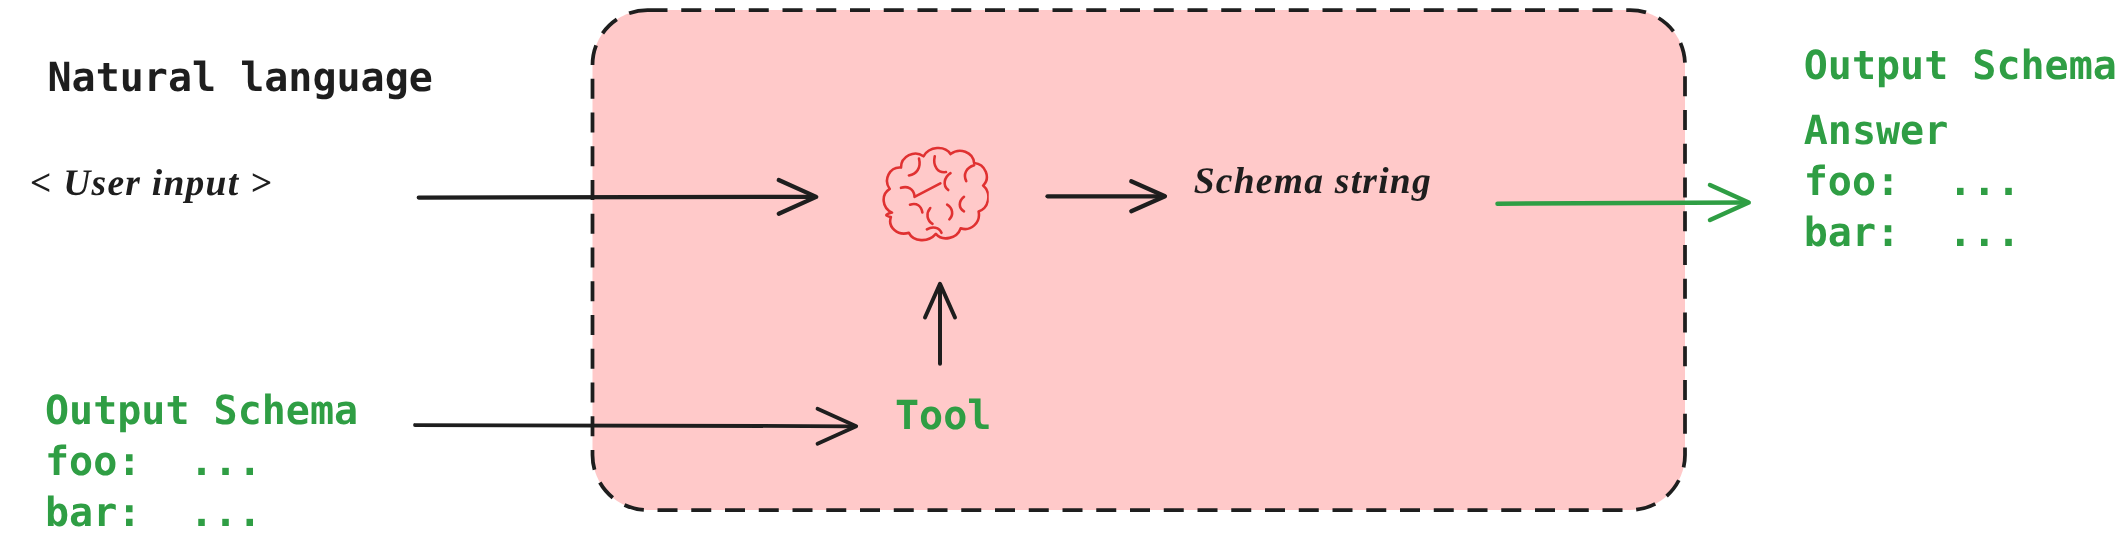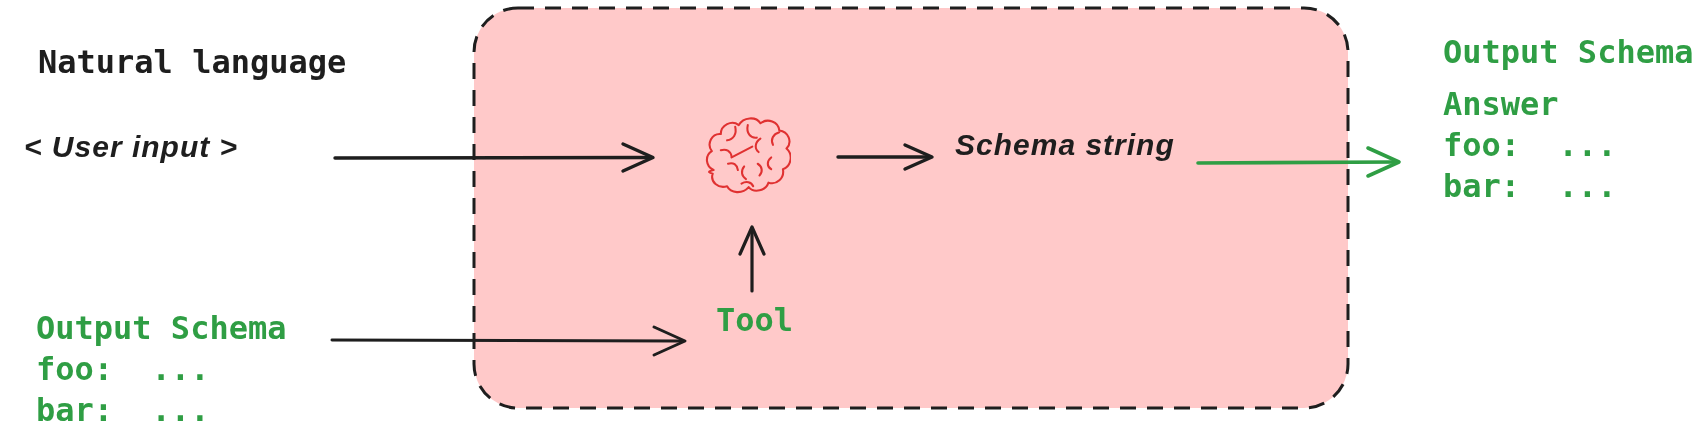--- a/index.html
+++ b/index.html
@@ -6,21 +6,21 @@
   .canvas{
     position:relative;
     width:1702px;height:443px;
     background:#ffffff;
     overflow:hidden;
     font-family:"DejaVu Sans Mono", monospace;
   }
   .layer{position:absolute;left:0;top:0;width:1702px;height:443px;}
   .txt{position:absolute;white-space:pre;line-height:1.15;}
   .mono{font-family:"DejaVu Sans Mono", monospace;font-weight:bold;font-size:32px;}
-  .hand{font-family:Liberation Sans, sans-serif;font-style:italic;font-weight:600;font-size:30px;letter-spacing:1px;}
+  .hand{font-family:Liberation Serif, serif;font-style:italic;font-weight:600;font-size:30px;letter-spacing:1px;}
   .black{color:#1e1e1e;}
   .green{color:#2f9e44;}
   .stack{position:absolute;}
   .stack .line{line-height:41px;white-space:pre;}
 </style>
 </head>
 <body>
 
 <div class="canvas">
 
@@ -77,21 +77,21 @@
   <div class="txt mono black" style="left:8px;top:44px;margin-left:30px;">Natural language</div>
   <div class="txt hand black" style="left:24px;top:130px;">&lt; User input &gt;</div>
 
   <div class="stack mono green" style="left:36px;top:308px;">
     <div class="line">Output Schema</div>
     <div class="line">foo:  ...</div>
     <div class="line">bar:  ...</div>
   </div>
 
   <div class="txt hand black" style="left:955px;top:128px;">Schema string</div>
-  <div class="txt mono green" style="left:716px;top:302px;text-align:right;">Tool</div>
+  <div class="txt mono green" style="left:716px;top:314px;text-align:right;">Tool</div>
 
   <div class="txt mono green" style="left:1443px;top:34px;">Output Schema</div>
   <div class="stack mono green" style="left:1443px;top:84px;">
     <div class="line">Answer</div>
     <div class="line">foo:  ...</div>
     <div class="line">bar:  ...</div>
   </div>
 
 </div>
 

